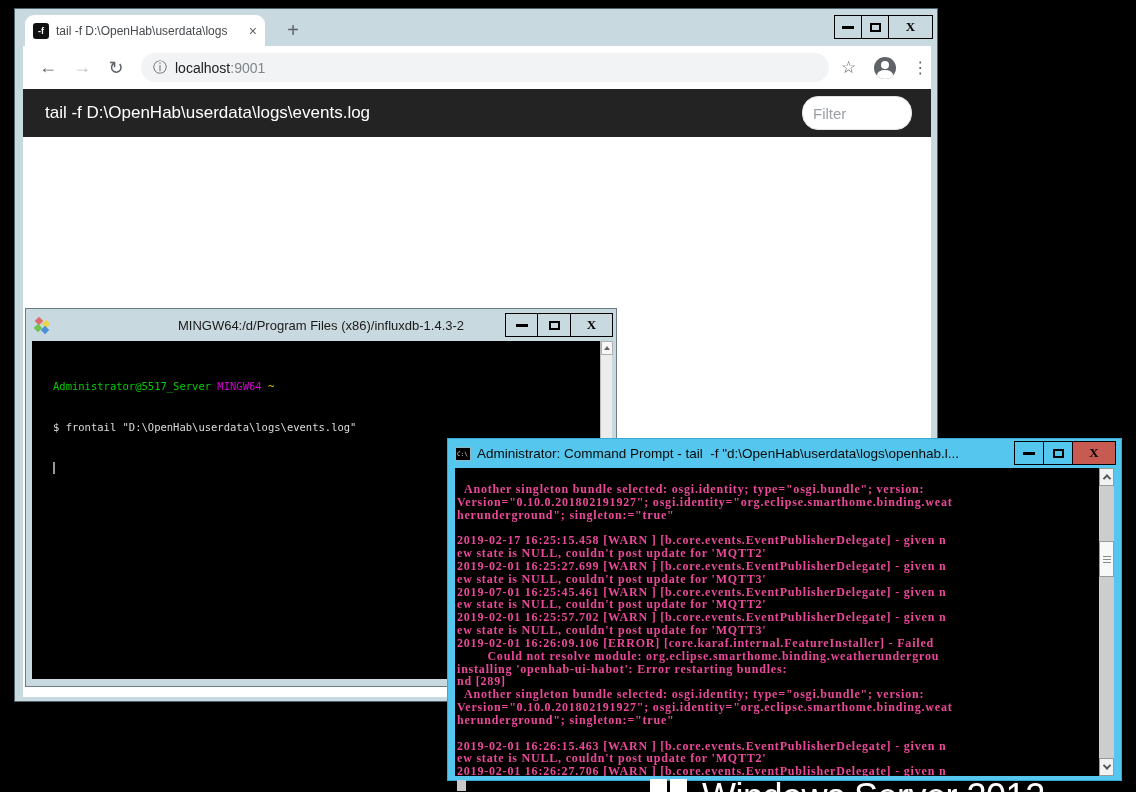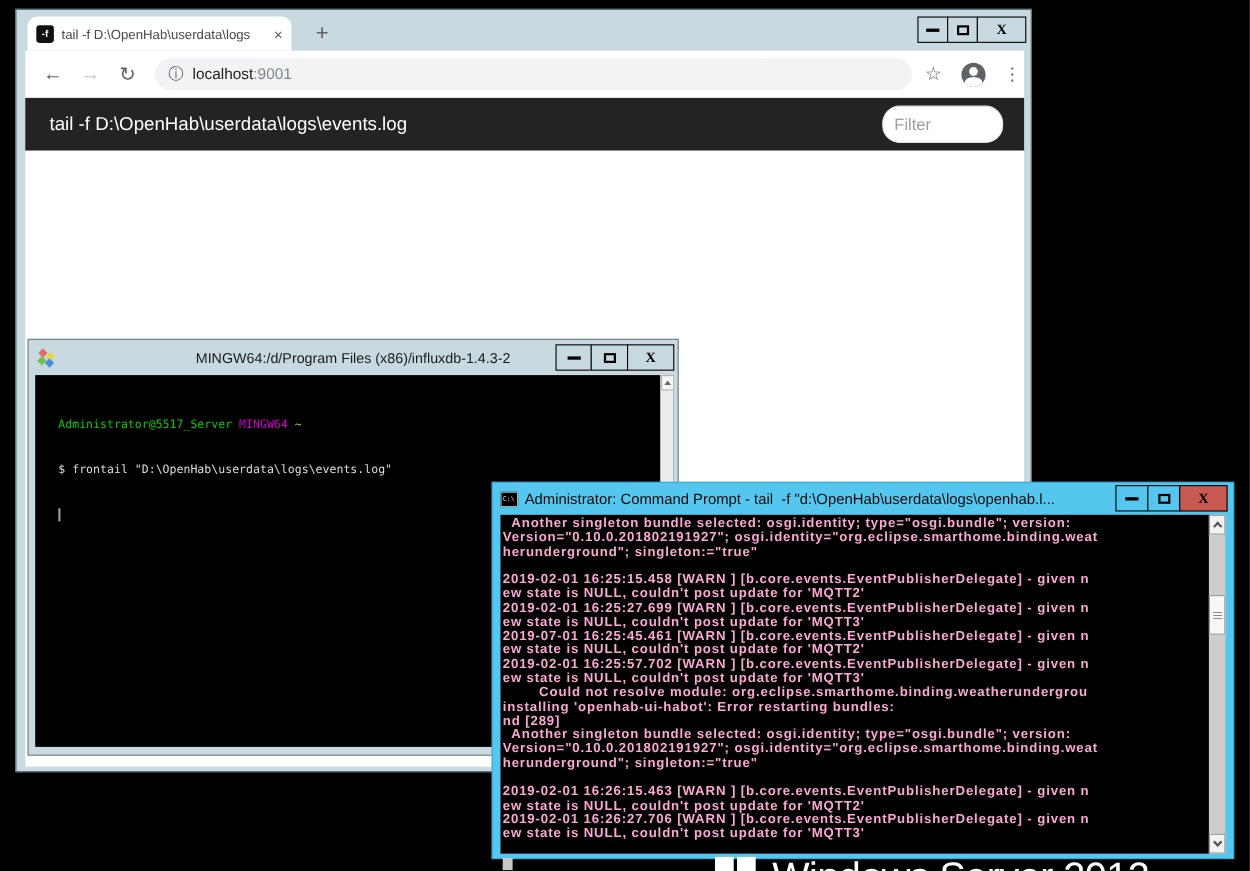--- a/index.html
+++ b/index.html
@@ -67,21 +67,21 @@
   
   #cmd { left:447px; top:438px; width:675px; height:343px; background:#55c7ee; border:1px solid #36a9d4; }
   #cmd-titlebar { left:0; top:0; width:100%; height:29px; display:flex; align-items:center; }
   #cmd-icon { width:16px; height:14px; background:#000; border:1px solid #8fb6c4; margin-left:7px; color:#d8d8d8; font-family:"DejaVu Sans Mono",monospace; font-size:6px; line-height:12px; padding-left:1px; flex:0 0 auto; }
   #cmd-title { font-size:13.5px; color:#0a0a0a; margin-left:6px; white-space:pre; overflow:hidden; width:540px; }
   #cmd-controls { position:absolute; right:5px; top:2px; }
   #cmd-controls .win-btn { background:#55c7ee; }
   #cmd-controls .b-min { width:30px; } #cmd-controls .b-max { width:30px; } #cmd-controls .b-close { width:44px; background:#c75b52; }
 
   #cmd-content { left:7px; top:29px; width:646px; height:308px; background:#000; overflow:hidden; }
-  #cmd-lines { position:absolute; left:2px; top:0; font-family:Liberation Sans, sans-serif; font-weight:bold; font-size:12px; letter-spacing:0.8px; color:#f9a8d4; }
+  #cmd-lines { position:absolute; left:2px; top:14px; font-family:Liberation Serif, serif; font-weight:bold; font-size:12px; letter-spacing:0.8px; color:#ec4899; }
   .cmd-line { height:12.83px; white-space:pre; }
   #cmd-cursor { width:9px; height:11px; background:#c8c8c8; margin-top:1px; }
   #cmd-scroll { position:absolute; right:7px; top:29px; width:15px; height:308px; background:#cdcdcd; }
   .cmd-arrow-box { position:absolute; left:0; width:15px; height:18px; background:#f2f2f2; border:1px solid #999; display:flex; align-items:center; justify-content:center; }
   .chev { width:6px; height:6px; border-left:2px solid #555; border-top:2px solid #555; }
   .chev.up { transform:rotate(45deg) translate(1px,1px); }
   .chev.down { transform:rotate(225deg) translate(1px,1px); }
   #cmd-thumb { position:absolute; left:0; top:73px; width:15px; height:36px; background:#f8f8f8; border:1px solid #999; display:flex; align-items:center; justify-content:center; }
   #thumb-grip { width:8px; height:7px; background:repeating-linear-gradient(to bottom,#888 0 1px,transparent 1px 3px); }
 
@@ -190,28 +190,29 @@
         <span class="glyph-x">X</span>
       </div>
   </div>
 
   <div id="cmd-content" class="abs">
     <div id="cmd-lines">
         <div class="cmd-line">  Another singleton bundle selected: osgi.identity; type="osgi.bundle"; version:</div>
         <div class="cmd-line">Version="0.10.0.201802191927"; osgi.identity="org.eclipse.smarthome.binding.weat</div>
         <div class="cmd-line">herunderground"; singleton:="true"</div>
         <div class="cmd-line"></div>
-        <div class="cmd-line">2019-02-01 16:25:15.458 [WARN ] [b.core.events.EventPublisherDelegate] - given n</div>
+        <div class="cmd-line">2019-02-17 16:25:15.458 [WARN ] [b.core.events.EventPublisherDelegate] - given n</div>
         <div class="cmd-line">ew state is NULL, couldn't post update for 'MQTT2'</div>
         <div class="cmd-line">2019-02-01 16:25:27.699 [WARN ] [b.core.events.EventPublisherDelegate] - given n</div>
         <div class="cmd-line">ew state is NULL, couldn't post update for 'MQTT3'</div>
         <div class="cmd-line">2019-07-01 16:25:45.461 [WARN ] [b.core.events.EventPublisherDelegate] - given n</div>
         <div class="cmd-line">ew state is NULL, couldn't post update for 'MQTT2'</div>
         <div class="cmd-line">2019-02-01 16:25:57.702 [WARN ] [b.core.events.EventPublisherDelegate] - given n</div>
         <div class="cmd-line">ew state is NULL, couldn't post update for 'MQTT3'</div>
+        <div class="cmd-line">2019-02-01 16:26:09.106 [ERROR] [core.karaf.internal.FeatureInstaller] - Failed</div>
         <div class="cmd-line">        Could not resolve module: org.eclipse.smarthome.binding.weatherundergrou</div>
         <div class="cmd-line">installing 'openhab-ui-habot': Error restarting bundles:</div>
         <div class="cmd-line">nd [289]</div>
         <div class="cmd-line">  Another singleton bundle selected: osgi.identity; type="osgi.bundle"; version:</div>
         <div class="cmd-line">Version="0.10.0.201802191927"; osgi.identity="org.eclipse.smarthome.binding.weat</div>
         <div class="cmd-line">herunderground"; singleton:="true"</div>
         <div class="cmd-line"></div>
         <div class="cmd-line">2019-02-01 16:26:15.463 [WARN ] [b.core.events.EventPublisherDelegate] - given n</div>
         <div class="cmd-line">ew state is NULL, couldn't post update for 'MQTT2'</div>
         <div class="cmd-line">2019-02-01 16:26:27.706 [WARN ] [b.core.events.EventPublisherDelegate] - given n</div>

